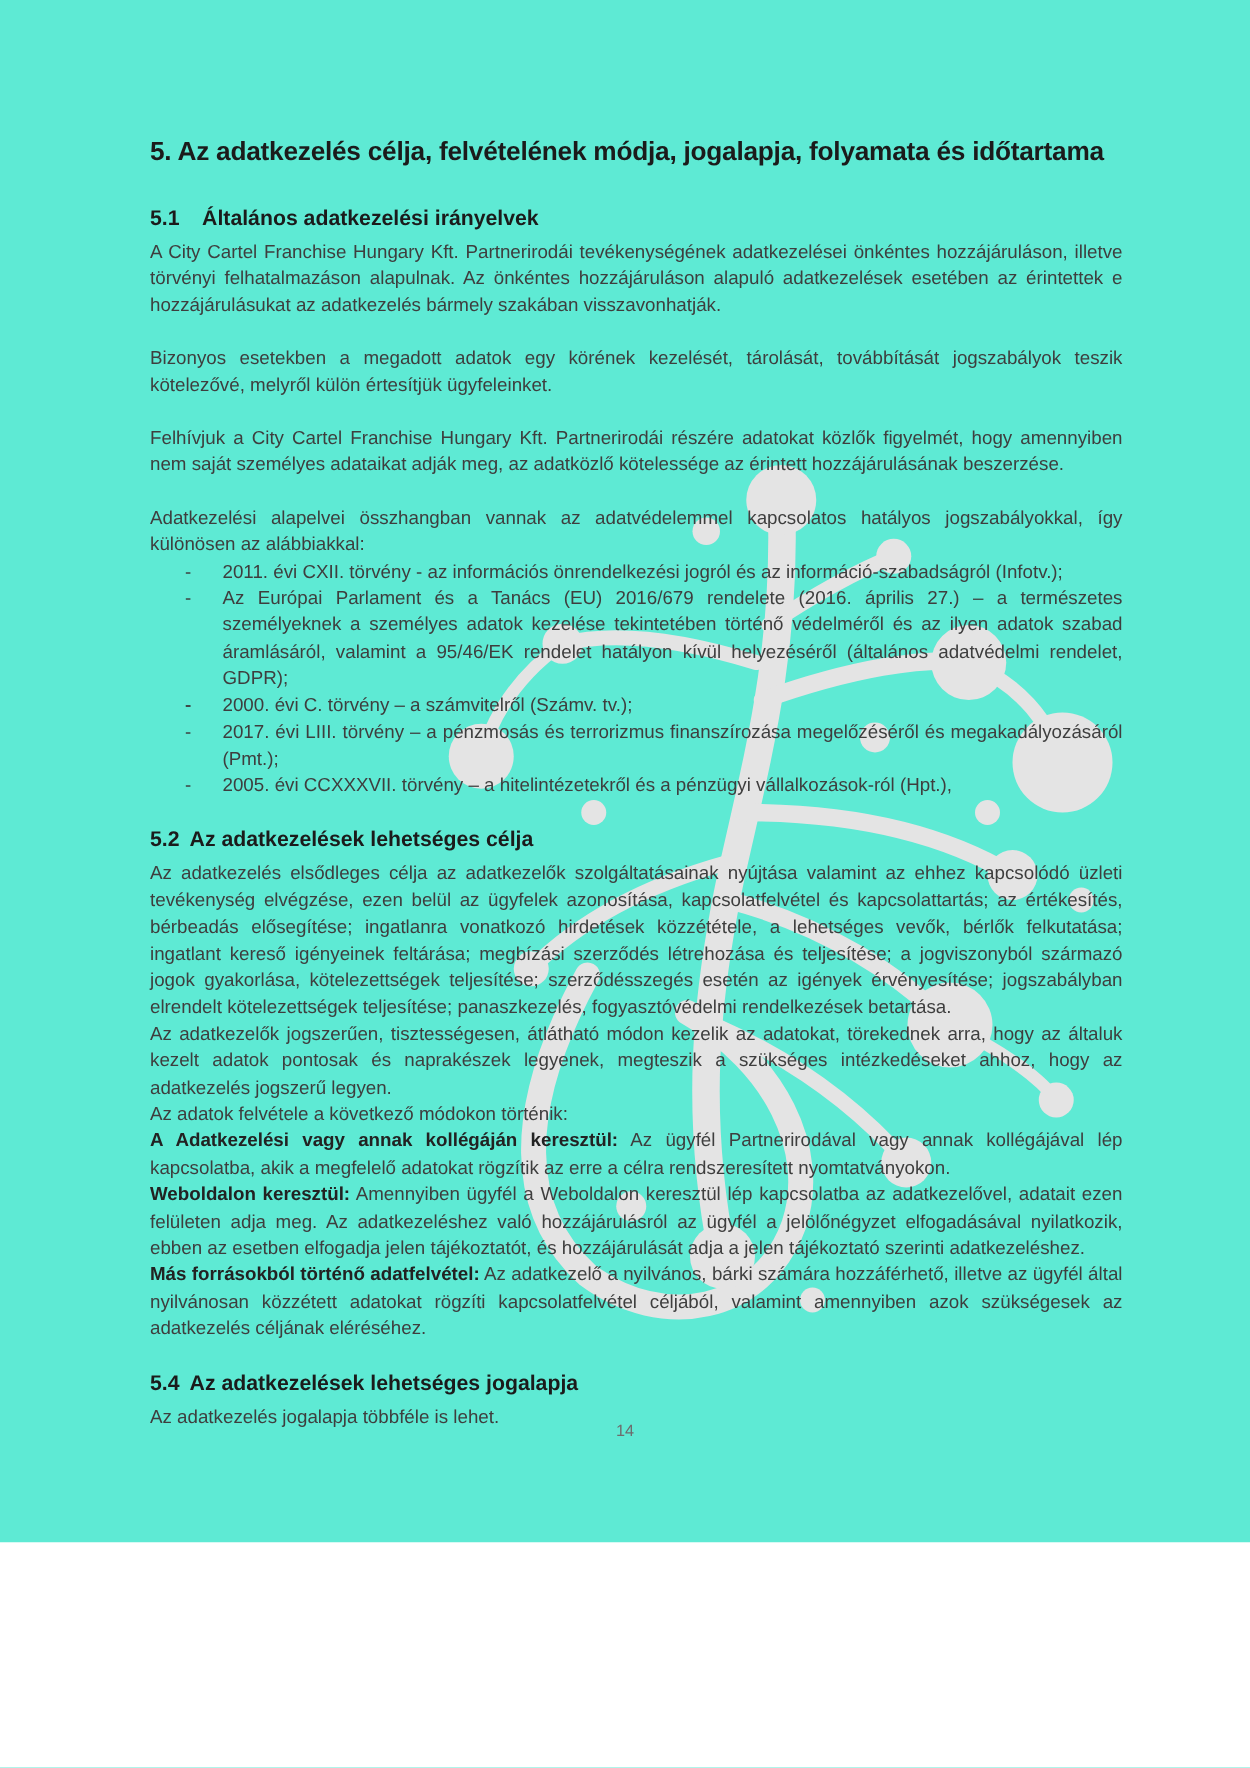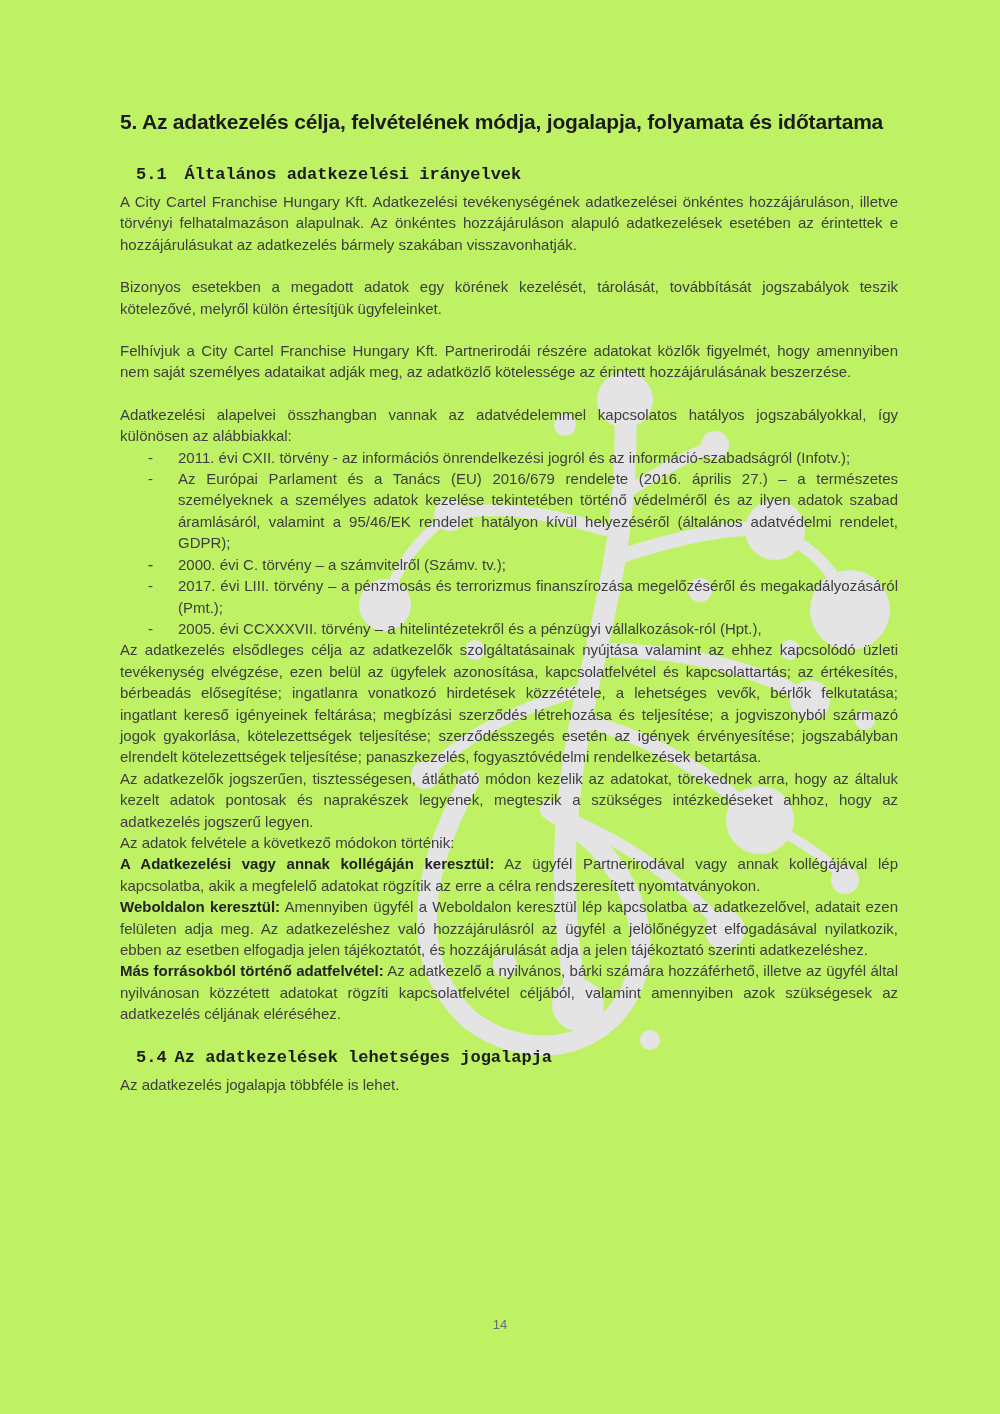--- a/index.html
+++ b/index.html
@@ -1,21 +1,21 @@
 <!DOCTYPE html>
 <html lang="hu"><head>
 <meta charset="utf-8">
 <style>
   html, body { margin: 0; padding: 0; background: #ffffff; }
   .page {
     position: relative;
     width: 1000px;
-    height: 1414px;
+    height: 1234px;
     margin: 0 auto;
-    background: #bef264;
+    background: #5eead4;
     overflow: hidden;
     font-family: "Liberation Sans", sans-serif;
   }
   .watermark {
     position: absolute;
     left: 320px;
     top: 350px;
     width: 580px;
     height: 760px;
     z-index: 0;
@@ -30,26 +30,25 @@
   }
   h1.doc-title {
     margin: 0 0 26px 0;
     font-size: 21px;
     line-height: 31px;
     font-weight: 800;
     letter-spacing: -0.2px;
     color: #1b1b1b;
   }
   h2.sec-heading {
-    margin: 21px 0 5px 16px;
+    margin: 21px 0 5px 0;
     font-size: 17px;
     line-height: 23px;
     font-weight: 700;
     color: #1b1b1b;
-    font-family: Liberation Mono, monospace;
   }
   h2.sec-heading .hnum { margin-right: 8px; }
   h2.sec-heading .hnum.wide { margin-right: 18px; }
   p.body {
     margin: 0;
     font-size: 15px;
     line-height: 21.4px;
     color: #3e3e3e;
     text-align: justify;
   }
@@ -128,35 +127,38 @@
   </svg>
 
   <div class="content">
 
     <h1 class="doc-title">5. Az adatkezelés célja, felvételének módja, jogalapja, folyamata és időtartama</h1>
 
     <section>
       <h2 class="sec-heading">
         <span class="hnum wide">5.1</span><span>Általános adatkezelési irányelvek</span>
       </h2>
-      <p class="body">A City Cartel Franchise Hungary Kft. Adatkezelési tevékenységének adatkezelései önkéntes hozzájáruláson, illetve törvényi felhatalmazáson alapulnak. Az önkéntes hozzájáruláson alapuló adatkezelések esetében az érintettek e hozzájárulásukat az adatkezelés bármely szakában visszavonhatják.</p>
+      <p class="body">A City Cartel Franchise Hungary Kft. Partnerirodái tevékenységének adatkezelései önkéntes hozzájáruláson, illetve törvényi felhatalmazáson alapulnak. Az önkéntes hozzájáruláson alapuló adatkezelések esetében az érintettek e hozzájárulásukat az adatkezelés bármely szakában visszavonhatják.</p>
       <p class="body gap">Bizonyos esetekben a megadott adatok egy körének kezelését, tárolását, továbbítását jogszabályok teszik kötelezővé, melyről külön értesítjük ügyfeleinket.</p>
       <p class="body gap">Felhívjuk a City Cartel Franchise Hungary Kft. Partnerirodái részére adatokat közlők figyelmét, hogy amennyiben nem saját személyes adataikat adják meg, az adatközlő kötelessége az érintett hozzájárulásának beszerzése.</p>
       <p class="body gap">Adatkezelési alapelvei összhangban vannak az adatvédelemmel kapcsolatos hatályos jogszabályokkal, így különösen az alábbiakkal:</p>
       <ul class="dash-list">
         <li><span class="marker">-</span><span>2011. évi CXII. törvény - az információs önrendelkezési jogról és az információ-szabadságról (Infotv.);</span></li>
         <li><span class="marker">-</span><span>Az Európai Parlament és a Tanács (EU) 2016/679 rendelete (2016. április 27.) – a természetes személyeknek a személyes adatok kezelése tekintetében történő védelméről és az ilyen adatok szabad áramlásáról, valamint a 95/46/EK rendelet hatályon kívül helyezéséről (általános adatvédelmi rendelet, GDPR);</span></li>
         <li><span class="marker">-</span></li>
         <li><span class="marker">-</span><span>2000. évi C. törvény – a számvitelről (Számv. tv.);</span></li>
         <li><span class="marker">-</span><span>2017. évi LIII. törvény – a pénzmosás és terrorizmus finanszírozása megelőzéséről és megakadályozásáról (Pmt.);</span></li>
         <li><span class="marker">-</span><span>2005. évi CCXXXVII. törvény – a hitelintézetekről és a pénzügyi vállalkozások-ról (Hpt.),</span></li>
       </ul>
     </section>
 
     <section>
+      <h2 class="sec-heading">
+        <span class="hnum">5.2</span><span>Az adatkezelések lehetséges célja</span>
+      </h2>
       <p class="body">Az adatkezelés elsődleges célja az adatkezelők szolgáltatásainak nyújtása valamint az ehhez kapcsolódó üzleti tevékenység elvégzése, ezen belül az ügyfelek azonosítása, kapcsolatfelvétel és kapcsolattartás; az értékesítés, bérbeadás elősegítése; ingatlanra vonatkozó hirdetések közzététele, a lehetséges vevők, bérlők felkutatása; ingatlant kereső igényeinek feltárása; megbízási szerződés létrehozása és teljesítése; a jogviszonyból származó jogok gyakorlása, kötelezettségek teljesítése; szerződésszegés esetén az igények érvényesítése; jogszabályban elrendelt kötelezettségek teljesítése; panaszkezelés, fogyasztóvédelmi rendelkezések betartása.</p>
       <p class="body">Az adatkezelők jogszerűen, tisztességesen, átlátható módon kezelik az adatokat, törekednek arra, hogy az általuk kezelt adatok pontosak és naprakészek legyenek, megteszik a szükséges intézkedéseket ahhoz, hogy az adatkezelés jogszerű legyen.</p>
     </section>
 
     <section>
       <p class="body">Az adatok felvétele a következő módokon történik:</p>
       <p class="body"><span class="lead">A Adatkezelési vagy annak kollégáján keresztül:</span><span> Az ügyfél Partnerirodával vagy annak kollégájával lép kapcsolatba, akik a megfelelő adatokat rögzítik az erre a célra rendszeresített nyomtatványokon.</span></p>
       <p class="body"><span class="lead">Weboldalon keresztül:</span><span> Amennyiben ügyfél a Weboldalon keresztül lép kapcsolatba az adatkezelővel, adatait ezen felületen adja meg. Az adatkezeléshez való hozzájárulásról az ügyfél a jelölőnégyzet elfogadásával nyilatkozik, ebben az esetben elfogadja jelen tájékoztatót, és hozzájárulását adja a jelen tájékoztató szerinti adatkezeléshez.</span></p>
       <p class="body"><span class="lead">Más forrásokból történő adatfelvétel:</span><span> Az adatkezelő a nyilvános, bárki számára hozzáférhető, illetve az ügyfél által nyilvánosan közzétett adatokat rögzíti kapcsolatfelvétel céljából, valamint amennyiben azok szükségesek az adatkezelés céljának eléréséhez.</span></p>
     </section>

